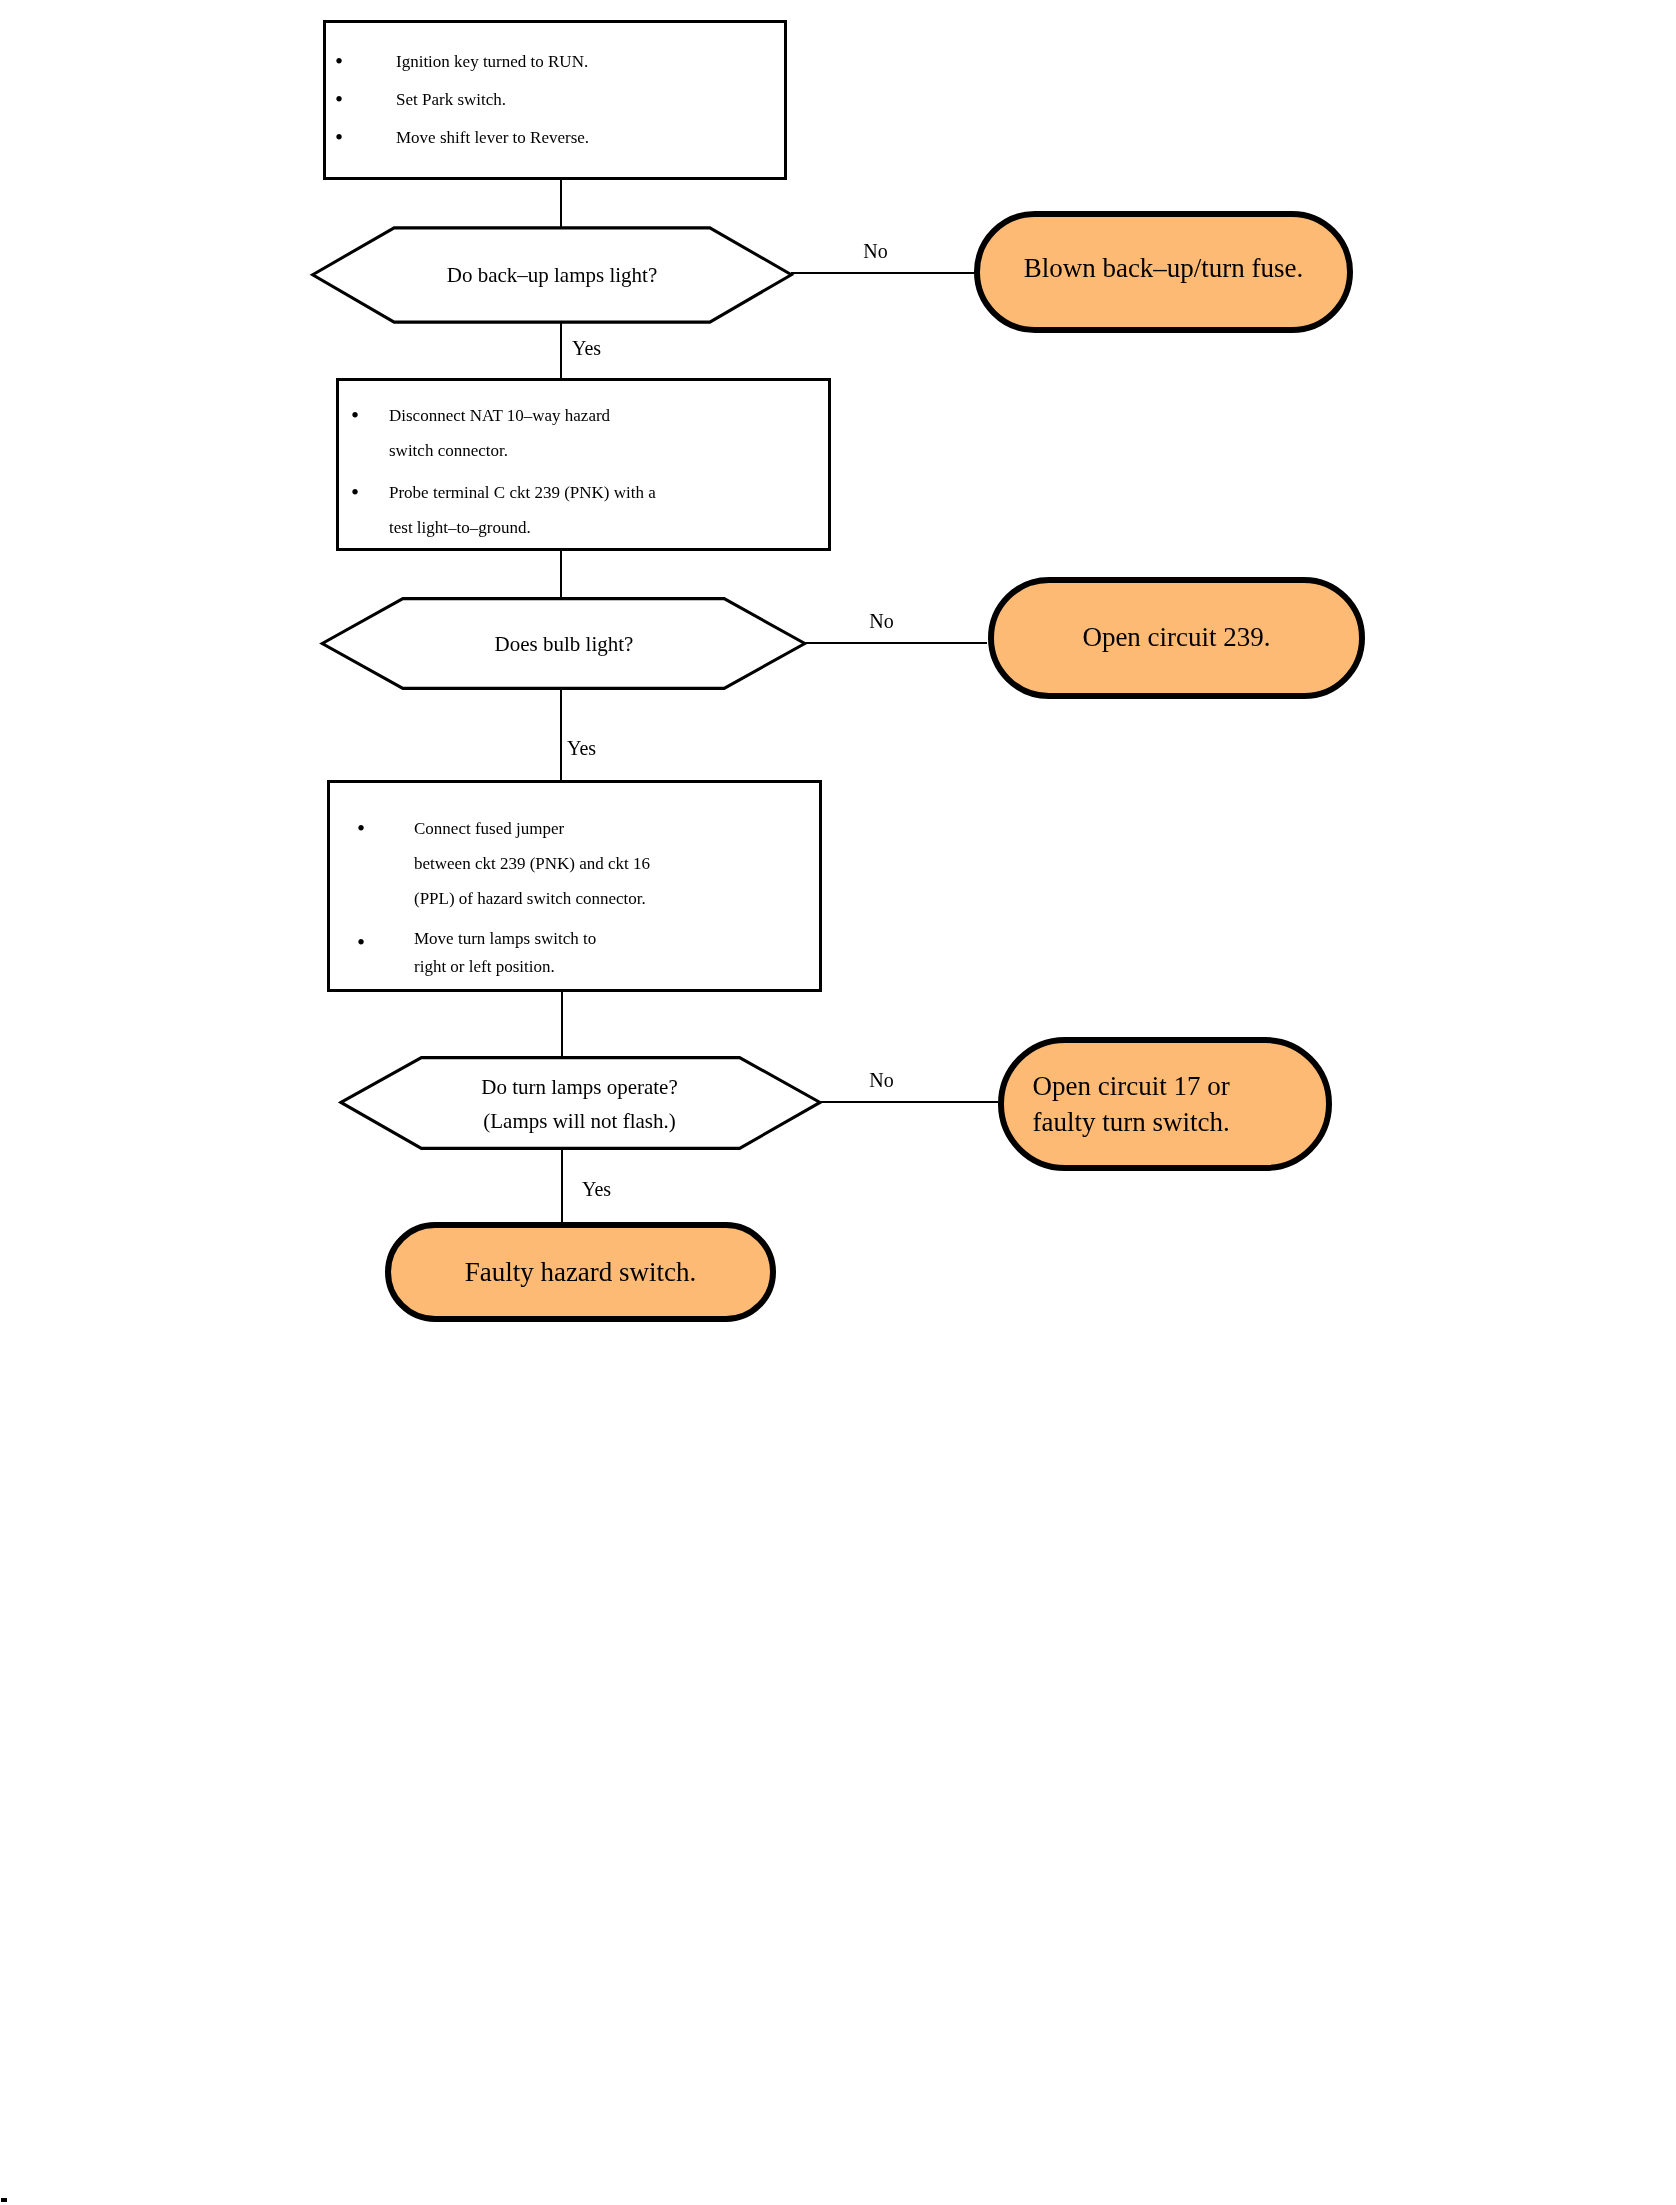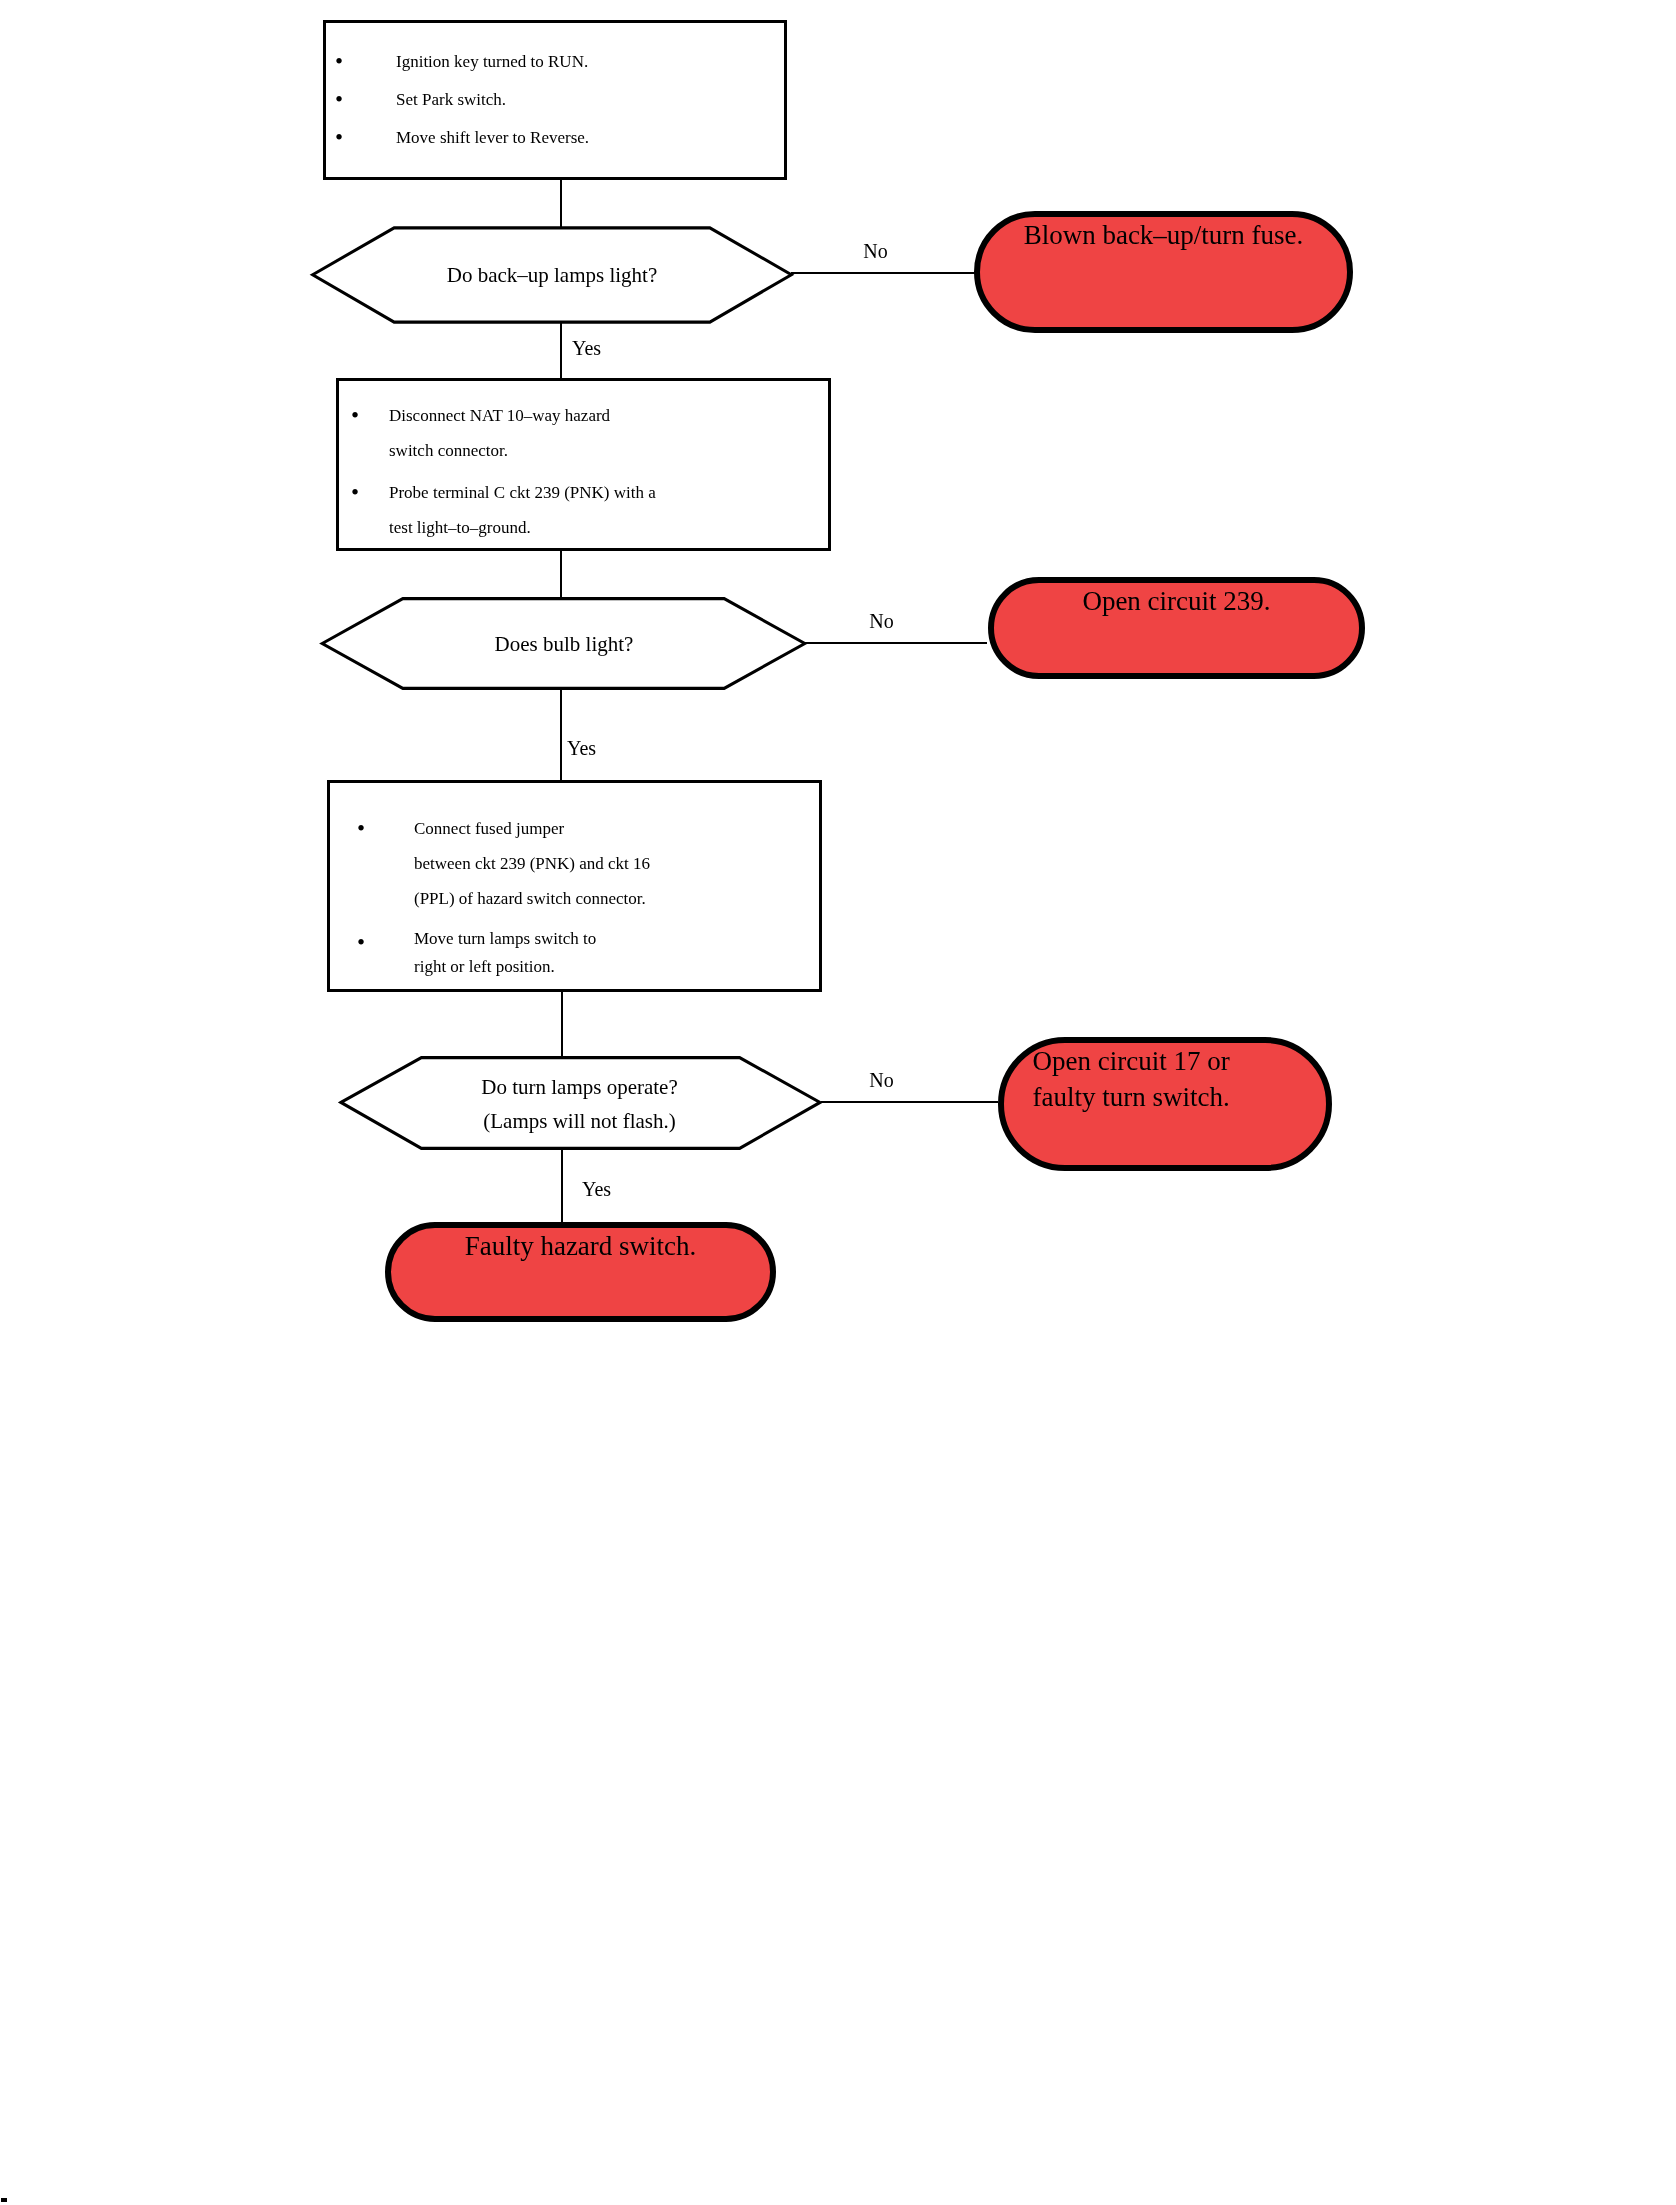--- a/index.html
+++ b/index.html
@@ -38,22 +38,23 @@
     justify-content:center;
     text-align:center;
     font-size:21px;
     line-height:34px;
   }
   
   .stadium{
     position:absolute;
     box-sizing:border-box;
     border:6.7px solid #000;
-    background:#ef4444;
+    background:#fdba74;
     display:flex;
+    align-items:center;
     justify-content:center;
     font-size:27px;
     line-height:36px;
   }
   .stadium.left-align{justify-content:flex-start;}
   .stadium .stxt{white-space:nowrap;}
   
   .vline,.hline{position:absolute;background:#000;}
   
   .elabel{
@@ -126,21 +127,21 @@
 
   <div class="vline" style="left:560px;top:549px;width:2.4px;height:49px;"></div>
 
   <svg class="hexsvg" style="left:318px;top:595px;" width="491" height="97" viewBox="0 0 808 160">
     <polygon points="6,80 139,6 669,6 802,80 669,154 139,154" fill="#ffffff" stroke="#000000" stroke-width="5"></polygon>
   </svg>
   <div class="hex-text" style="left:322px;top:599px;width:484px;height:90px;">Does bulb light?</div>
 
   <div class="hline" style="left:805px;top:642px;width:182px;height:2.4px;"></div>
   <div class="elabel center" style="left:851px;top:608px;width:61px;">No</div>
-  <div class="stadium" style="left:988px;top:577px;width:377px;height:102px;border-radius:61px;padding-bottom:3px;">
+  <div class="stadium" style="left:988px;top:577px;width:377px;height:122px;border-radius:61px;padding-bottom:3px;">
     <span class="stxt">Open circuit 239.</span>
   </div>
 
   <div class="vline" style="left:560px;top:689px;width:2.4px;height:92px;"></div>
   <div class="elabel" style="left:567px;top:735px;">Yes</div>
 
   <div class="proc" style="left:327px;top:780px;width:495px;height:212px;padding-top:28px;">
     <div class="brow" style="margin-bottom:8.5px;">
       <span class="bmark" style="margin-left:27px;width:57px;">•</span>
       <div class="blines">

